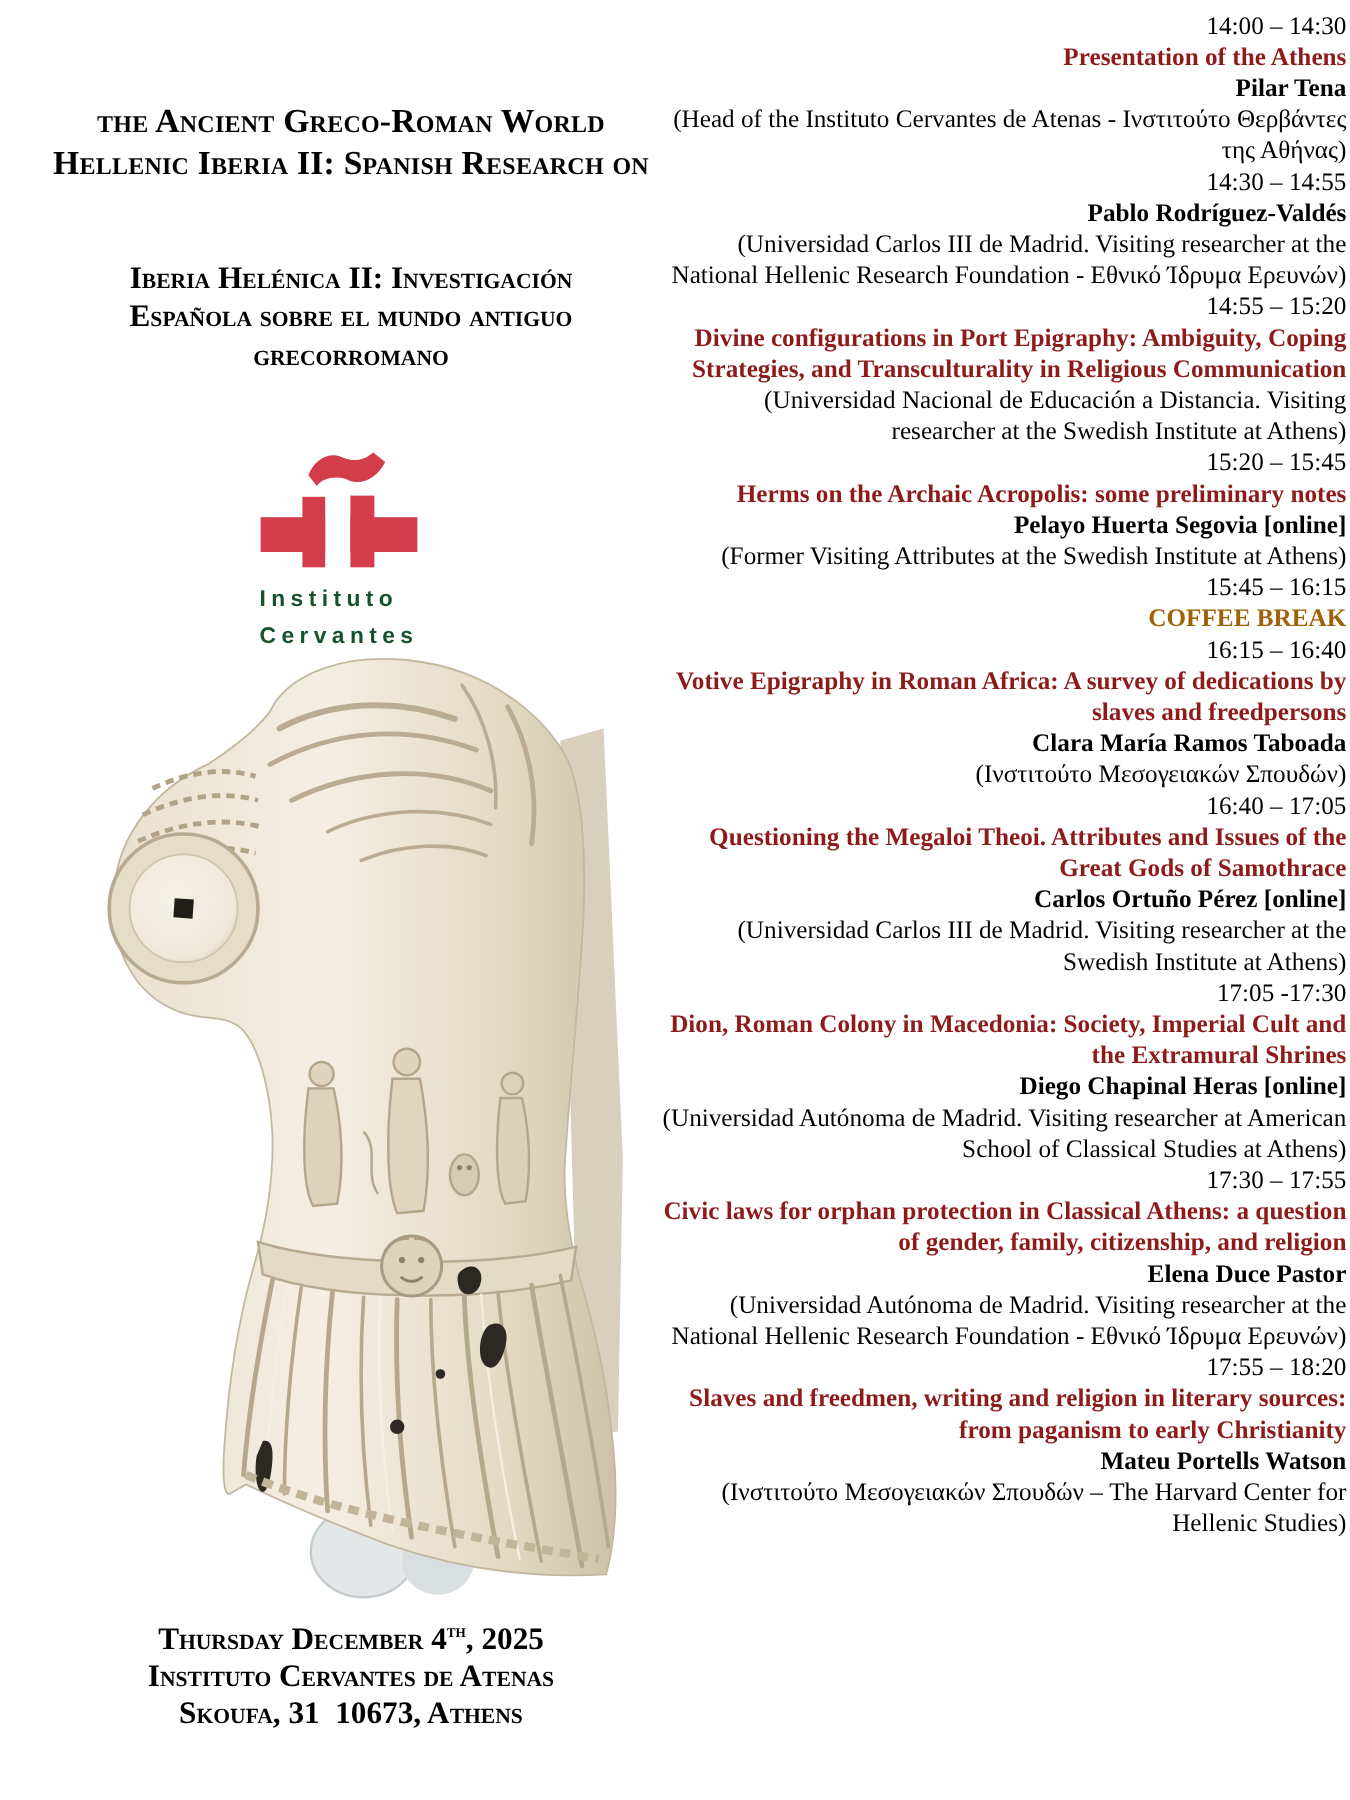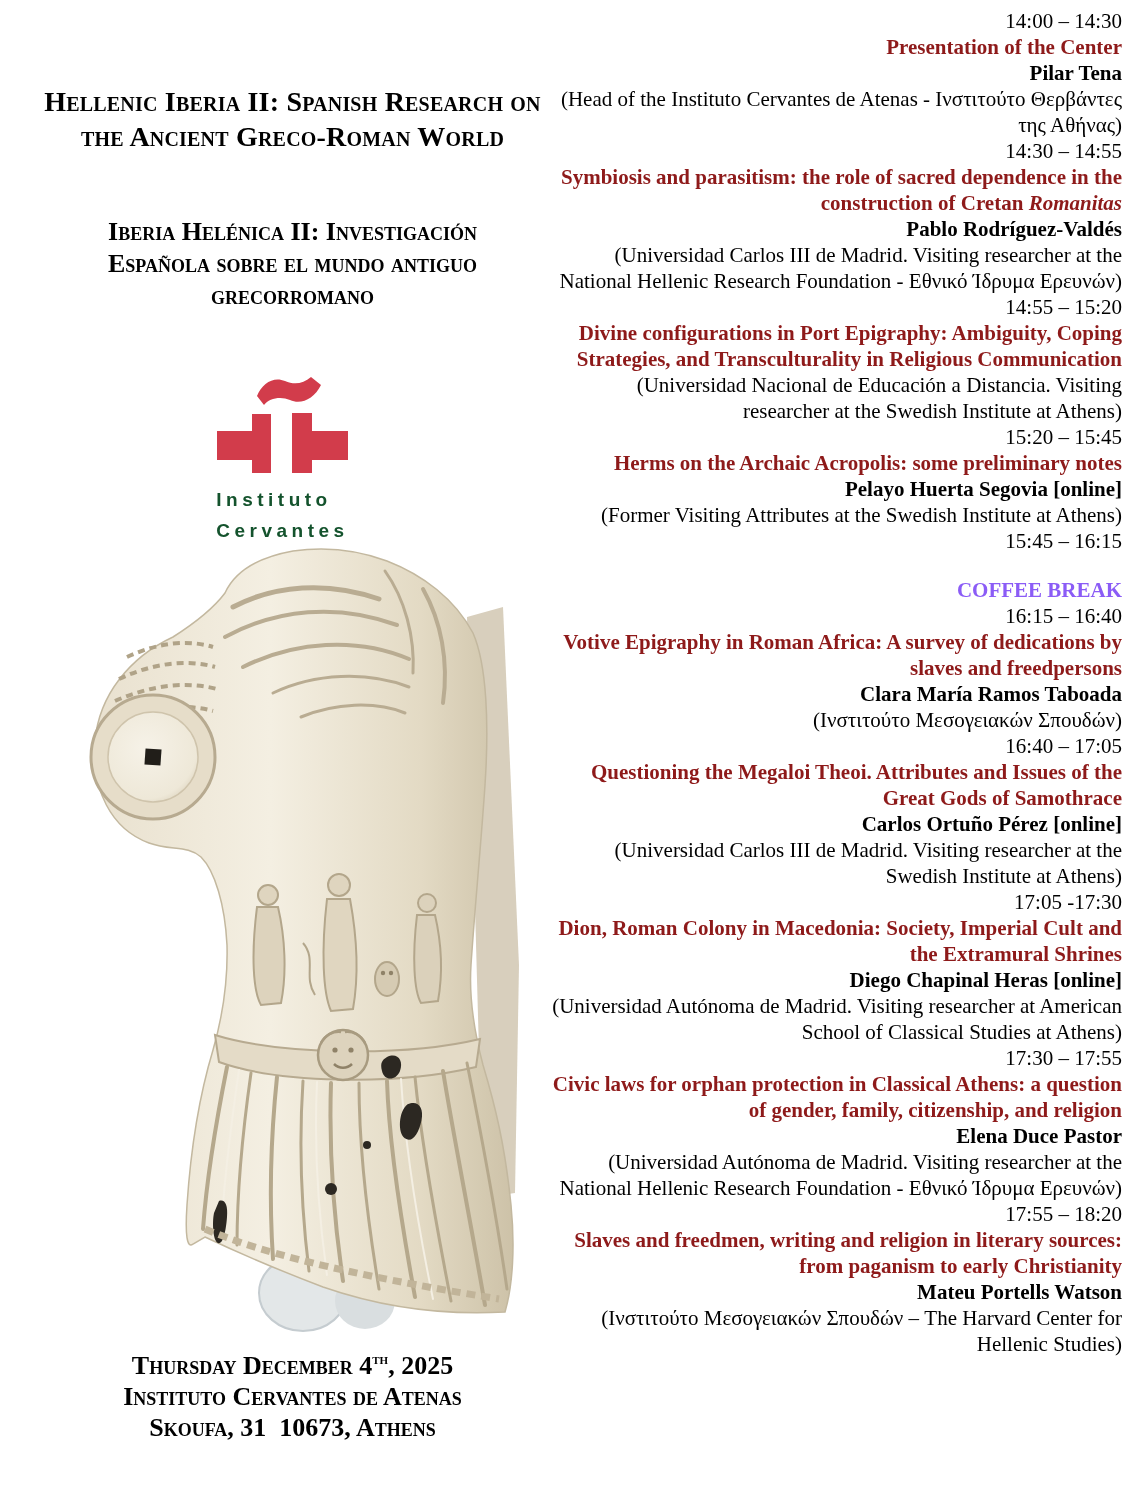--- a/index.html
+++ b/index.html
@@ -48,22 +48,22 @@
   .session-title em { font-style:italic; }
   .session-speaker { font-weight:bold; color:#000; }
   .session-affiliation { color:#000; }
 </style>
 </head>
 <body>
 
 <div class="page">
 
   <h1 class="title-en">
+      <div>the Ancient Greco-Roman World</div>
       <div>Hellenic Iberia II: Spanish Research on</div>
-      <div>the Ancient Greco-Roman World</div>
     </h1>
   <h2 class="title-es">
       <div>Iberia Helénica II: Investigación</div>
       <div>Española sobre el mundo antiguo</div>
       <div>grecorromano</div>
     </h2>
 
   <div class="logo-wrap">
     <svg class="logo-mark" viewBox="0 0 131 98" aria-hidden="true">
       <path d="M40,21 C45,8 57,1 68,6 C77,10 86,9 94,2 L104,10 C97,24 84,30 73,25 C64,21 52,23 47,30 Z" fill="#d23c4b"></path>
@@ -193,44 +193,43 @@
 
   <div class="venue">
     <div class="venue-line"><span>Thursday December 4</span><sup>th</sup><span>, 2025</span></div>
     <div class="venue-line">Instituto Cervantes de Atenas</div>
     <div class="venue-line">Skoufa, 31  10673, Athens</div>
   </div>
 
   <div class="program" id="program">
       <div class="session">
         <div class="session-time">14:00 – 14:30</div>
-        <div class="session-title" style="color: rgb(142, 26, 26);">Presentation of the Center</div>
+        <div class="session-title" style="color: rgb(142, 26, 26);">Presentation of the Athens</div>
         <div class="session-speaker">Pilar Tena</div>
         <div class="session-affiliation">(Head of the Instituto Cervantes de Atenas - Ινστιτούτο Θερβάντες της Αθήνας)</div>
       </div>
       <div class="session">
         <div class="session-time">14:30 – 14:55</div>
-        <div class="session-title" style="color: rgb(142, 26, 26);"><span>Symbiosis and parasitism: the role of sacred dependence in the construction of Cretan </span><em>Romanitas</em></div>
         <div class="session-speaker">Pablo Rodríguez-Valdés</div>
         <div class="session-affiliation">(Universidad Carlos III de Madrid. Visiting researcher at the National Hellenic Research Foundation - Εθνικό Ίδρυμα Ερευνών)</div>
       </div>
       <div class="session">
         <div class="session-time">14:55 – 15:20</div>
         <div class="session-title" style="color: rgb(142, 26, 26);">Divine configurations in Port Epigraphy: Ambiguity, Coping Strategies, and Transculturality in Religious Communication</div>
         <div class="session-affiliation">(Universidad Nacional de Educación a Distancia. Visiting researcher at the Swedish Institute at Athens)</div>
       </div>
       <div class="session">
         <div class="session-time">15:20 – 15:45</div>
         <div class="session-title" style="color: rgb(142, 26, 26);">Herms on the Archaic Acropolis: some preliminary notes</div>
         <div class="session-speaker">Pelayo Huerta Segovia [online]</div>
         <div class="session-affiliation">(Former Visiting Attributes at the Swedish Institute at Athens)</div>
       </div>
       <div class="session">
         <div class="session-time">15:45 – 16:15</div>
-        <div class="session-title" style="color: #8b5cf6; margin-top: 23px;">COFFEE BREAK</div>
+        <div class="session-title" style="color: #a16207;">COFFEE BREAK</div>
       </div>
       <div class="session">
         <div class="session-time">16:15 – 16:40</div>
         <div class="session-title" style="color: rgb(142, 26, 26);">Votive Epigraphy in Roman Africa: A survey of dedications by slaves and freedpersons</div>
         <div class="session-speaker">Clara María Ramos Taboada</div>
         <div class="session-affiliation">(Ινστιτούτο Μεσογειακών Σπουδών)</div>
       </div>
       <div class="session">
         <div class="session-time">16:40 – 17:05</div>
         <div class="session-title" style="color: rgb(142, 26, 26);">Questioning the Megaloi Theoi. Attributes and Issues of the Great Gods of Samothrace</div>

